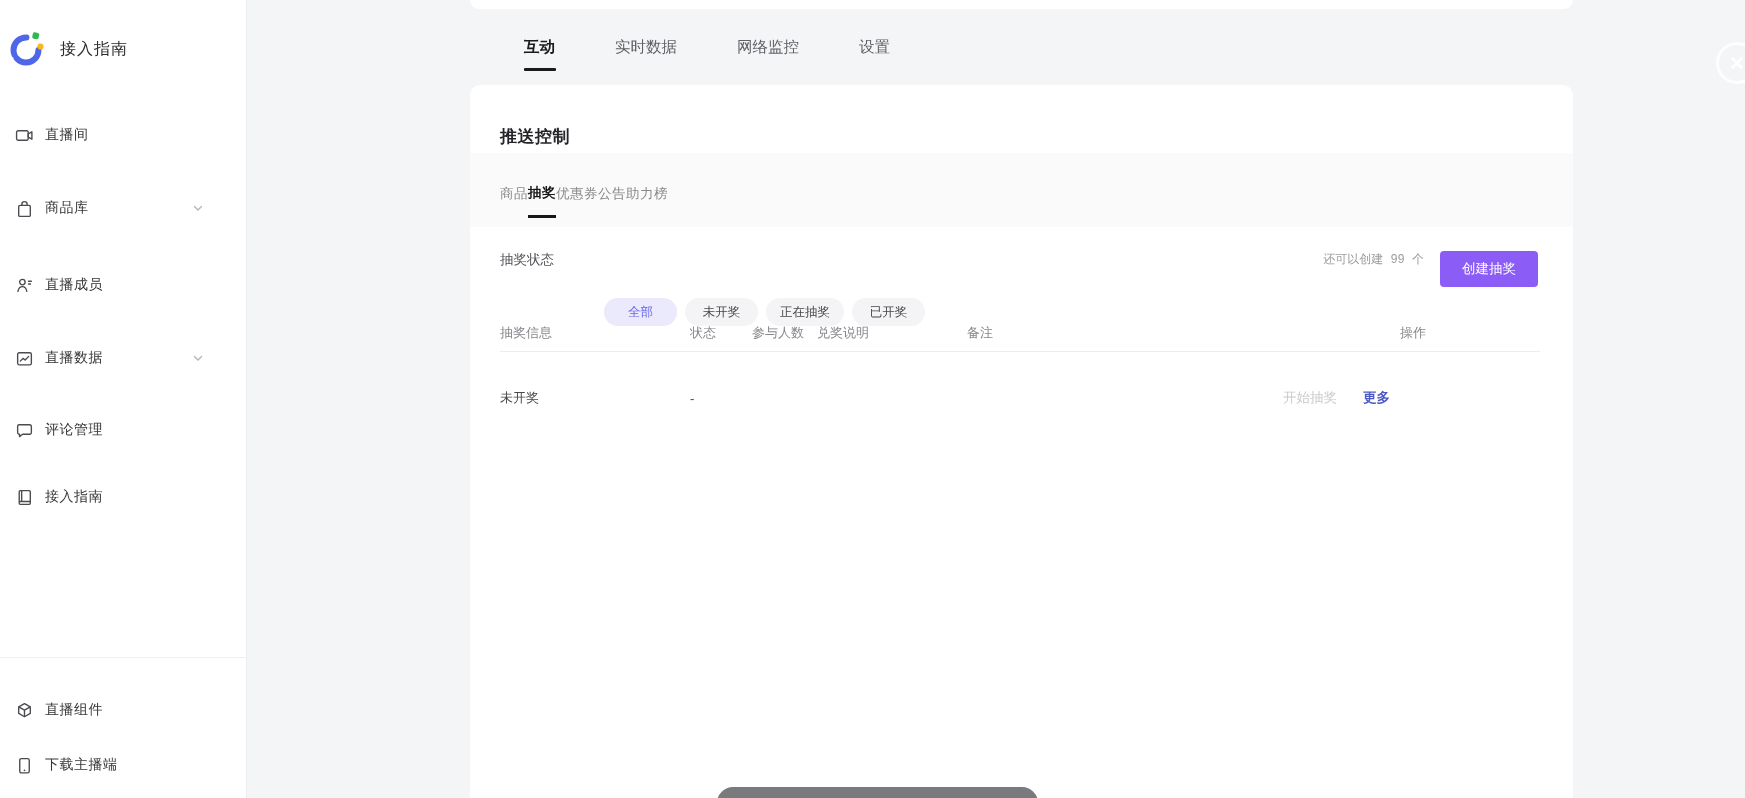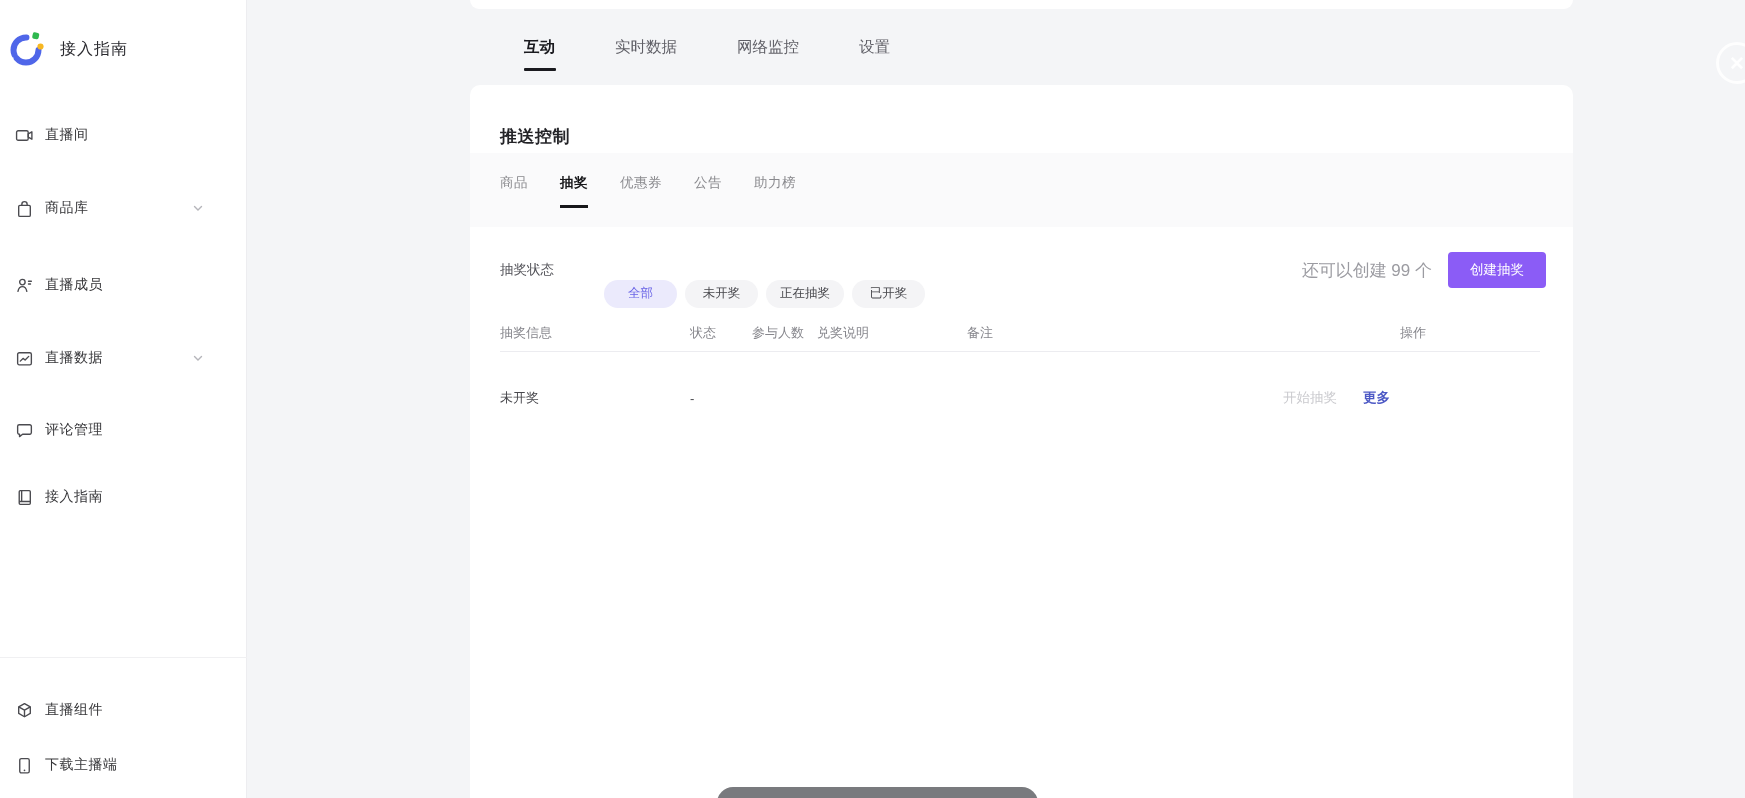--- a/index.html
+++ b/index.html
@@ -46,40 +46,40 @@
     color:rgba(255,255,255,0.92); font-size:19px; font-weight:700; cursor:pointer;
   }
   
   .card {
     position:absolute; left:470px; top:85px; width:1103px; height:723px;
     background:#fff; border-radius:10px 10px 0 0;
   }
   .card-title { position:absolute; left:30px; top:40px; font-size:17px; font-weight:600; color:#242428; letter-spacing:0.5px; }
   .subtab-strip {
     position:absolute; left:0; top:68px; width:100%; height:74px;
-    background:#fafafb; display:flex; align-items:flex-start;
-    padding:21px 0 0 30px; gap:32px;
+    background:#fafafb; display:flex; align-items:center;
+    padding:21px 0 0 30px; 
   }
   .subtab { font-size:13.5px; color:#8a8a8e; padding-bottom:13px; cursor:pointer; letter-spacing:0.5px; }
   .subtab.active { color:#17171a; font-weight:700; border-bottom:3px solid #17171a; }
   
   .filter-row {
-    position:absolute; left:30px; right:27px; top:166px; height:38px;
-    display:flex; align-items:center;
+    position:absolute; left:30px; right:35px; top:166px; height:38px;
+    display:flex; 
   }
   .filter-label { font-size:13.5px; color:#515157; }
   .pills { display:flex; gap:8px; margin-left:50px; }
   .pill {
     min-width:73px; height:28px; border-radius:14px; padding:0 14px;
     display:flex; align-items:center; justify-content:center;
     font-size:12.5px; background:#f4f4f6; color:#47474c; cursor:pointer;margin-top:47px;
   }
   .pill.active { background:#ebeafc; color:#6a65e6; }
   .filter-spacer { flex:1; }
-  .quota { font-size:17px; color:#9b9ba1; margin-right:16px; }
+  .quota { font-size:12px; color:#9b9ba1; margin-right:16px;font-family:Liberation Mono, monospace; }
   .create-btn {
     width:98px; height:36px; border:none; border-radius:4px;
     background:#8b5cf6; color:#fff; font-size:13.5px; cursor:pointer;
     font-family:"Liberation Sans", sans-serif;
   }
   
   .tbl-head, .tbl-row {
     position:absolute; left:30px; right:33px;
     display:grid; grid-template-columns:190px 62px 65px 150px 1fr 140px;
     align-items:center;

